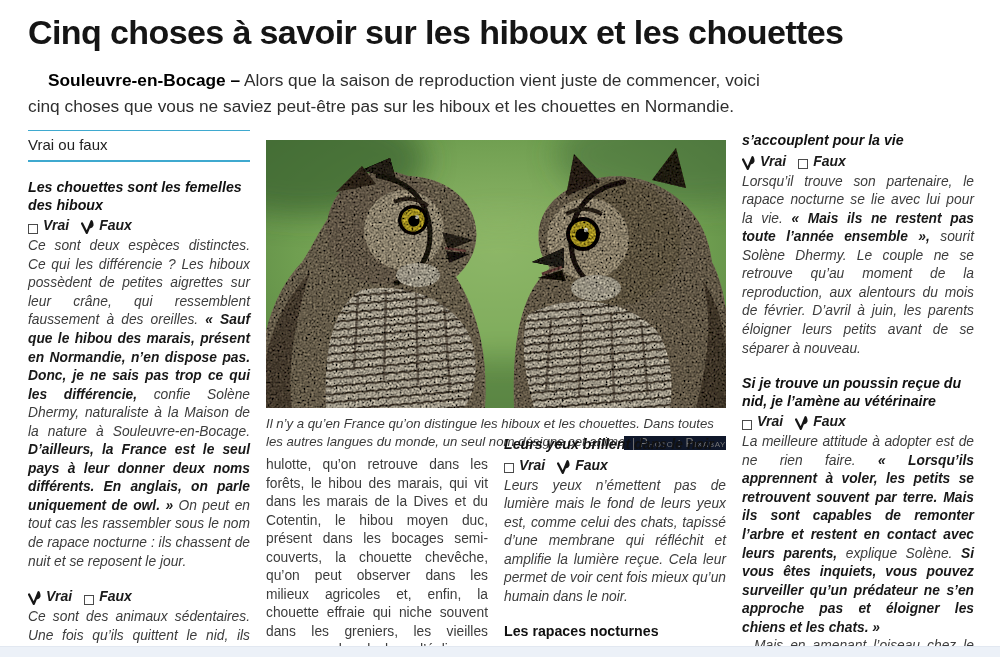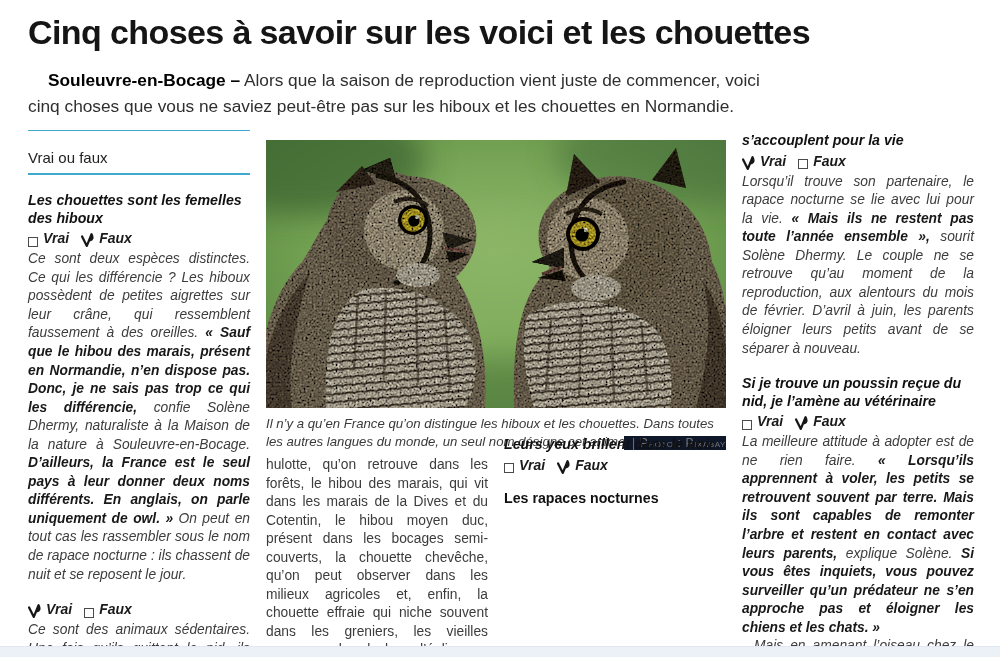--- a/index.html
+++ b/index.html
@@ -25,21 +25,21 @@
   
   .col{position:absolute;width:222px;}
   #col1{left:28px;top:130px;}
   #col2{left:266px;top:456px;}
   #col3{left:504px;top:436px;}
   #col4{left:742px;top:132px;width:232px;}
 
   .kicker{
     border-top:1px solid var(--accent_blue,#3fa9cf);
     border-bottom:2px solid var(--accent_blue,#3fa9cf);
-    padding:18px 0 7px;margin:0 0 2px 0;
+    padding:5px 0 7px;margin:0 0 2px 0;
     font-size:15px;color:#222;font-weight:400;
   }
 
   .sec{margin-top:17px;font-style:italic;}
   .sec.mt0{margin-top:0;}
   h3.sec-h{
     margin:0 0 3px 0;font-size:14.2px;line-height:1.24;color:#111;font-weight:700;
   }
   h3.sec-h.cont-start{margin-top:17px;margin-bottom:0;}
 
@@ -74,21 +74,21 @@
   }
 
   .bottom-strip{
     left:0;top:646px;width:1000px;height:11px;
     background:var(--footer_bar,#edf1f7);border-top:1px solid #e2e8f1;
   }
 </style>
 </head>
 <body>
 
-<h1 class="abs title">Cinq choses à savoir sur les voici et les chouettes</h1>
+<h1 class="abs title">Cinq choses à savoir sur les hiboux et les chouettes</h1>
 
 <p class="abs lead"><b>Souleuvre-en-Bocage –</b> <span>Alors que la saison de reproduction vient juste de commencer, voici cinq choses que vous ne saviez peut-être pas sur les hiboux et les chouettes en Normandie.</span></p>
 
 <div class="col" id="col1">
   <div class="kicker">Vrai ou faux</div>
 
   <div class="sec">
     <h3 class="sec-h">Les chouettes sont les femelles des hiboux</h3>
     <div class="vf">
       <span class="pair">
@@ -220,20 +220,21 @@
           <span class="box"></span>
           <span>Vrai</span>
         </span>
       <span class="pair">
           <svg class="check" width="14" height="14" viewBox="0 0 13 13">
             <path d="M1 3.2 L5.4 12 L9.8 1.2 C11.2 4.4 10.9 6.4 8.1 6.8" fill="none" stroke="#161616" stroke-width="2.1" stroke-linecap="round" stroke-linejoin="round"></path>
           </svg>
           <span>Faux</span>
         </span>
     </div>
+    <p class="body"><span>Leurs yeux n’émettent pas de lumière mais le fond de leurs yeux est, comme celui des chats, tapissé d’une membrane qui réfléchit et amplifie la lumière reçue. Cela leur permet de voir cent fois mieux qu’un humain dans le noir.</span></p>
   </div>
   <h3 class="sec-h cont-start">Les rapaces nocturnes</h3>
 </div>
 
 <div class="col" id="col4">
   <div class="sec mt0">
     <h3 class="sec-h">s’accouplent pour la vie</h3>
     <div class="vf">
       <span class="pair">
           <svg class="check" width="14" height="14" viewBox="0 0 13 13">

